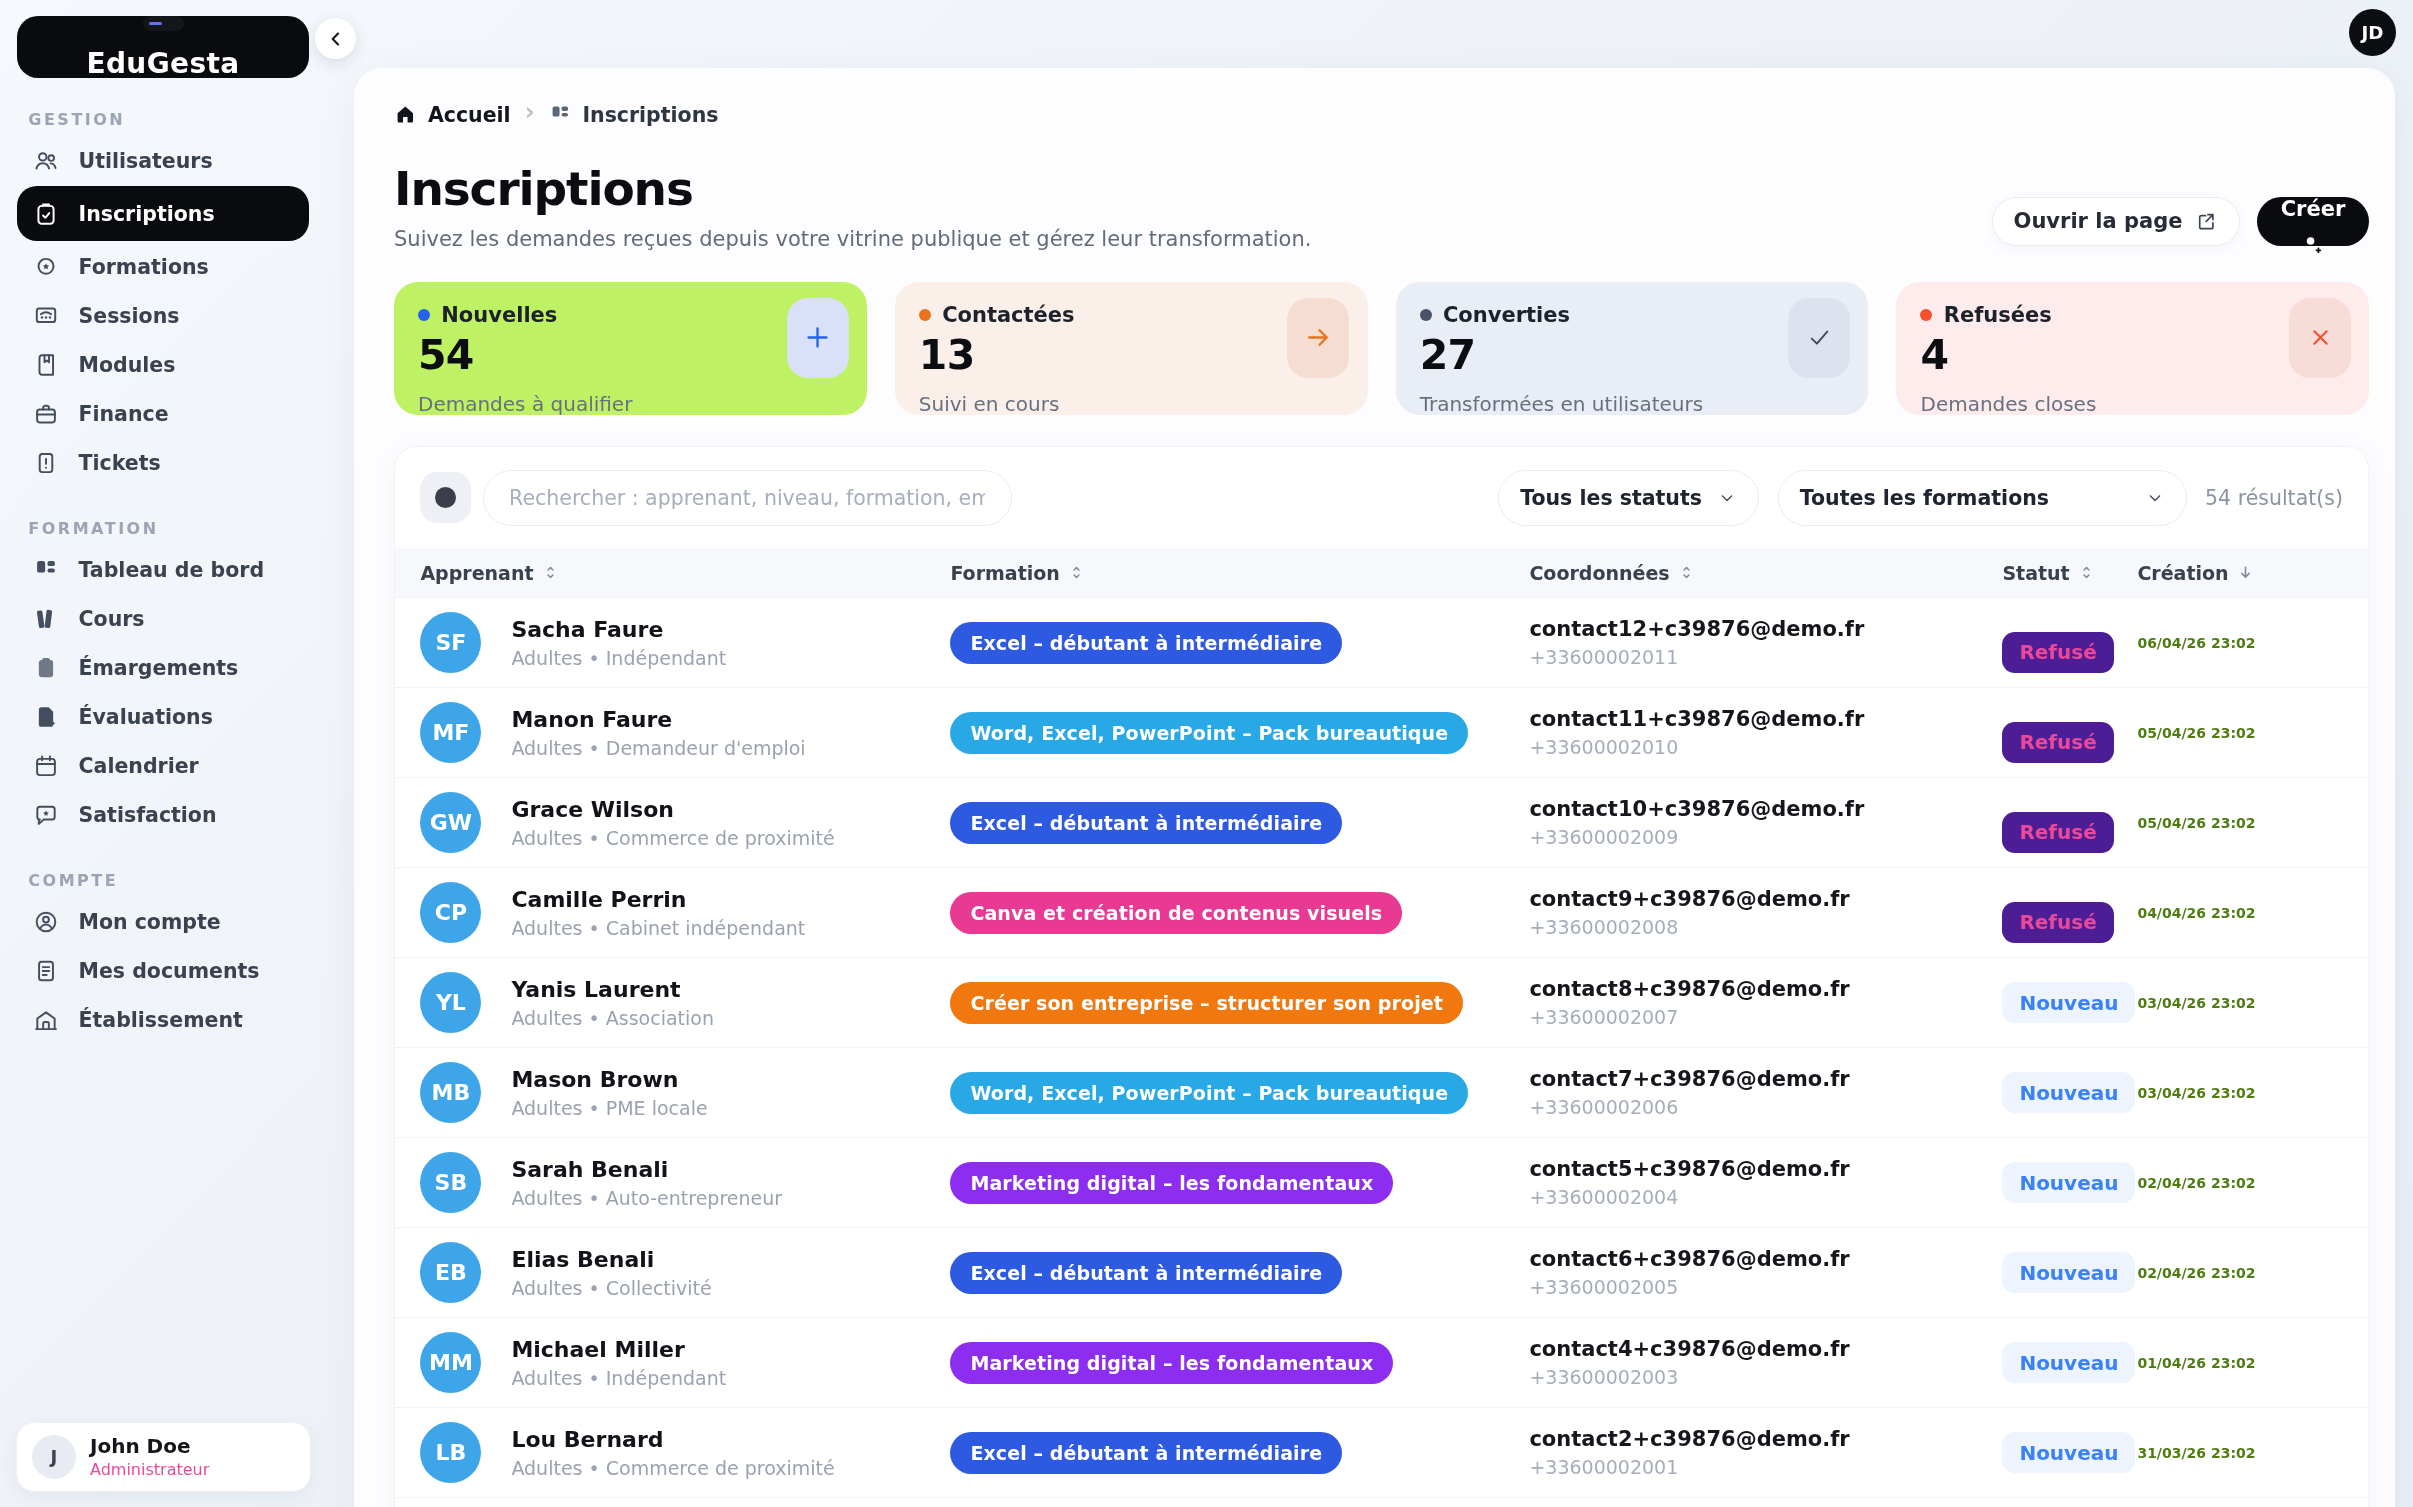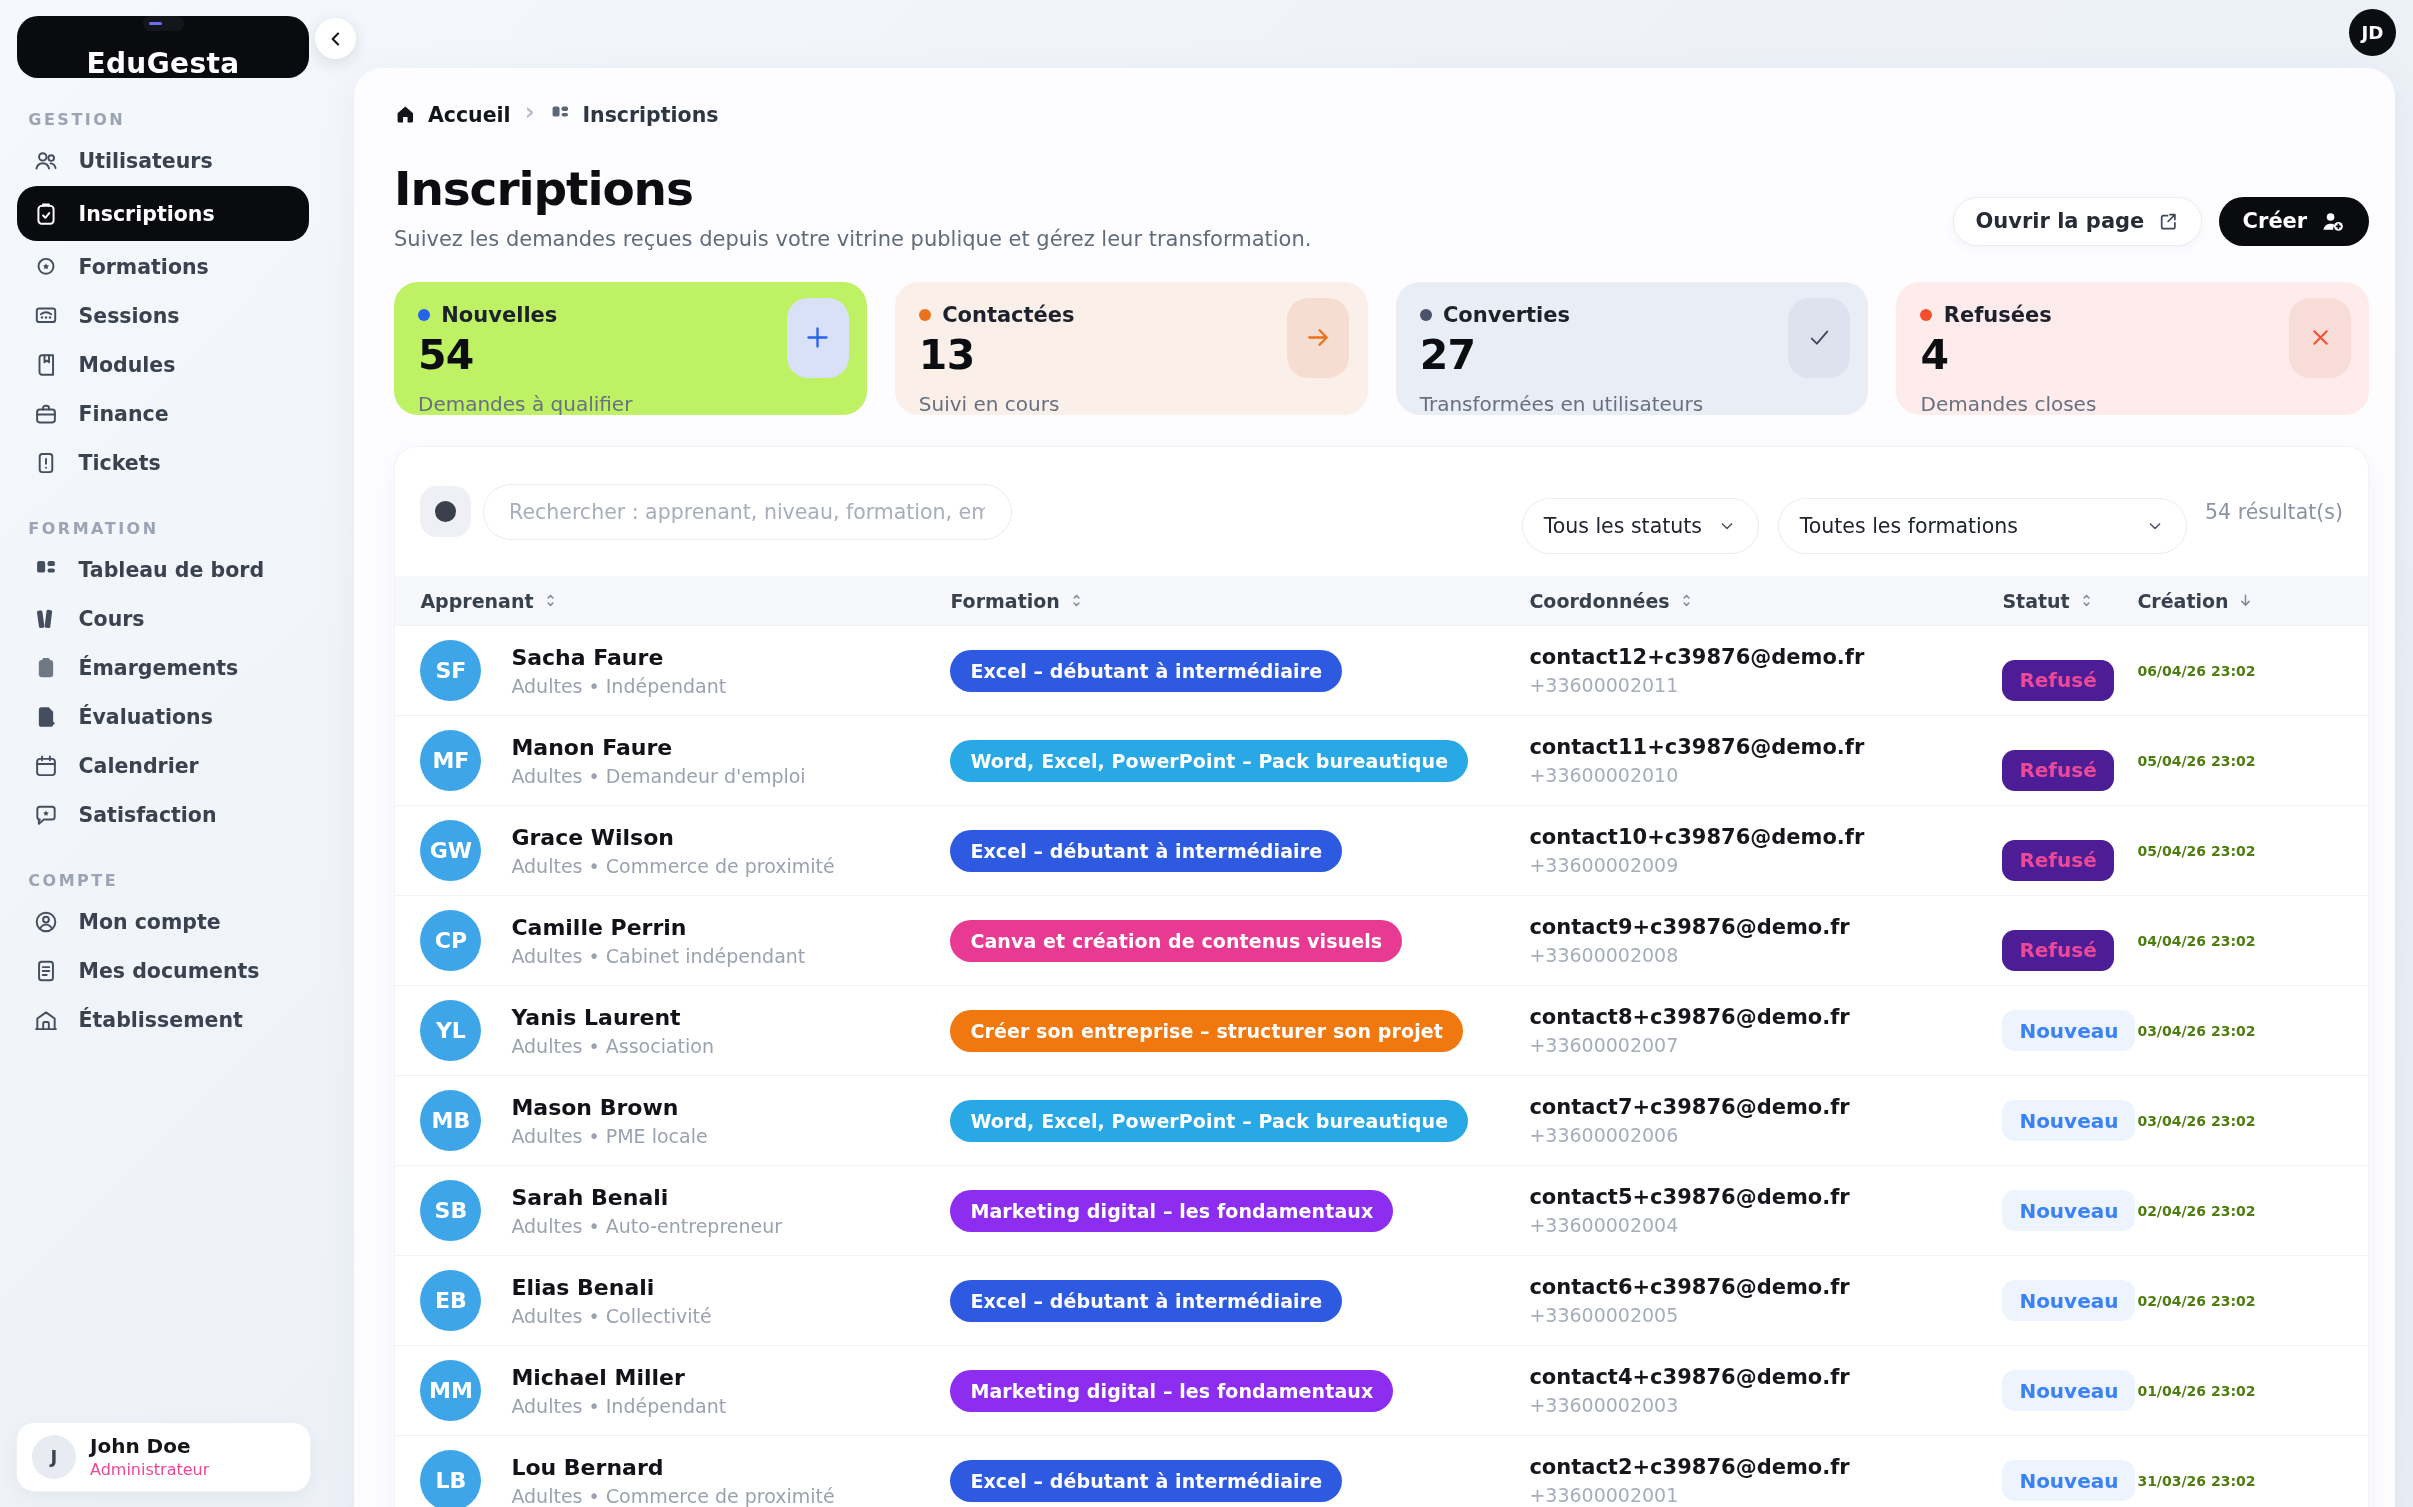--- a/index.html
+++ b/index.html
@@ -46,42 +46,42 @@
   .crumb.current .ic { color:#5d6677; }
   .crumb-sep { color:#b9c0cc; font-size:24px; font-weight:700; line-height:1; padding-bottom:4.2px; }
 
   .page-head { display:flex; justify-content:space-between; align-items:flex-end; margin-top:31px; }
   .page-title { font-size:47px; font-weight:800; letter-spacing:-1.1px; color:#0b0d12; }
   .page-subtitle { font-size:21px; color:#626b7a; margin-top:11.3px; }
   .head-actions { display:flex; gap:17px; align-items:center; padding-bottom:5.6px; }
   .btn { height:49px; border-radius:25px; display:flex; align-items:center; gap:12.7px; font-size:21px; font-weight:700; cursor:pointer; }
   .btn-outline { background:#fff; border:1.4px solid #e9ecf2; color:#262b35; padding:0 21px; box-shadow:0 2.8px 11.3px rgba(25,35,60,.04); }
   .btn-outline .ic { width:22.6px; height:22.6px; color:#3c4554; }
-  .btn-dark { background:#0a0b0e; color:#fff; padding:0 24px; }
+  .btn-dark { background:#0a0b0e; color:#fff; padding:0 24px;flex-direction:column; }
   .btn-dark .ic { width:25.4px; height:25.4px; }
 
   
   .stats-row { display:grid; grid-template-columns:repeat(4,1fr); gap:28px; margin-top:31px; }
   .stat-card { height:133px; border-radius:24px; padding:21px 24px; position:relative; cursor:pointer; }
   .stat-top { display:flex; align-items:center; gap:11.3px; font-size:21px; font-weight:800; color:#1c212b; }
   .stat-dot { width:12px; height:12px; border-radius:50%; }
   .stat-value { font-size:41px; font-weight:800; letter-spacing:-0.7px; color:#0b0d11; margin-top:4.2px; }
   .stat-caption { font-size:20px; color:#68707f; margin-top:12.7px; }
   .stat-icon { position:absolute; right:18.3px; top:15.5px; width:62px; height:80px; border-radius:21px; display:flex; align-items:center; justify-content:center; }
   .stat-icon .ic { width:31px; height:31px; }
 
   
   .table-card { margin-top:31px; background:#fff; border:1.4px solid #f1f3f7; border-radius:22.6px; box-shadow:0 5.6px 28px rgba(30,45,80,.04); padding-top:22.6px; overflow:hidden; }
   .toolbar { display:flex; align-items:center; padding:0 25.4px; }
   .tool-btn { width:51px; height:51px; border-radius:17px; background:#eef0f5; display:flex; align-items:center; justify-content:center; cursor:pointer; flex:0 0 auto; }
   .tool-dot { width:21px; height:21px; border-radius:50%; background:#3a3f4b; }
   .search-input { width:529px; height:56px; border-radius:28px; border:1.4px solid #e9ecf2; background:#fff; margin-left:11.3px; padding:0 25.4px; font-size:20.5px; color:#242933; font-family:inherit; outline:none; }
   .search-input::placeholder { color:#a8aebb; }
   .toolbar-right { margin-left:auto; display:flex; align-items:center; gap:18.3px; }
-  .select-pill { height:56px; border-radius:28px; border:1.4px solid #e9ecf2; background:#fff; display:flex; align-items:center; justify-content:space-between; gap:15.5px; padding:0 21px; font-size:20.5px; font-weight:400; color:#20242e; cursor:pointer;margin-top:28px; }
+  .select-pill { height:56px; border-radius:28px; border:1.4px solid #e9ecf2; background:#fff; display:flex; align-items:center; justify-content:space-between; gap:15.5px; padding:0 21px; font-size:20.5px; font-weight:700; color:#20242e; cursor:pointer; }
   .select-pill .ic { width:20px; height:20px; color:#4a5261; }
   .sp-status { min-width:169px; }
   .sp-formation { min-width:409px; }
   .results-count { font-size:20.5px; color:#8c93a2; white-space:nowrap; }
 
   .thead { display:grid; grid-template-columns:530px 579px 473px 135px 1fr; padding-left:25.4px; background:#f7f8fb; height:49px; align-items:center; margin-top:22.6px; }
   .th { display:flex; align-items:center; gap:8.5px; font-size:19px; font-weight:800; color:#39414f; cursor:pointer; }
   .th .ic { width:17px; height:17px; color:#828a9a; }
   .th .ic svg { stroke-width:2.2; }
 

